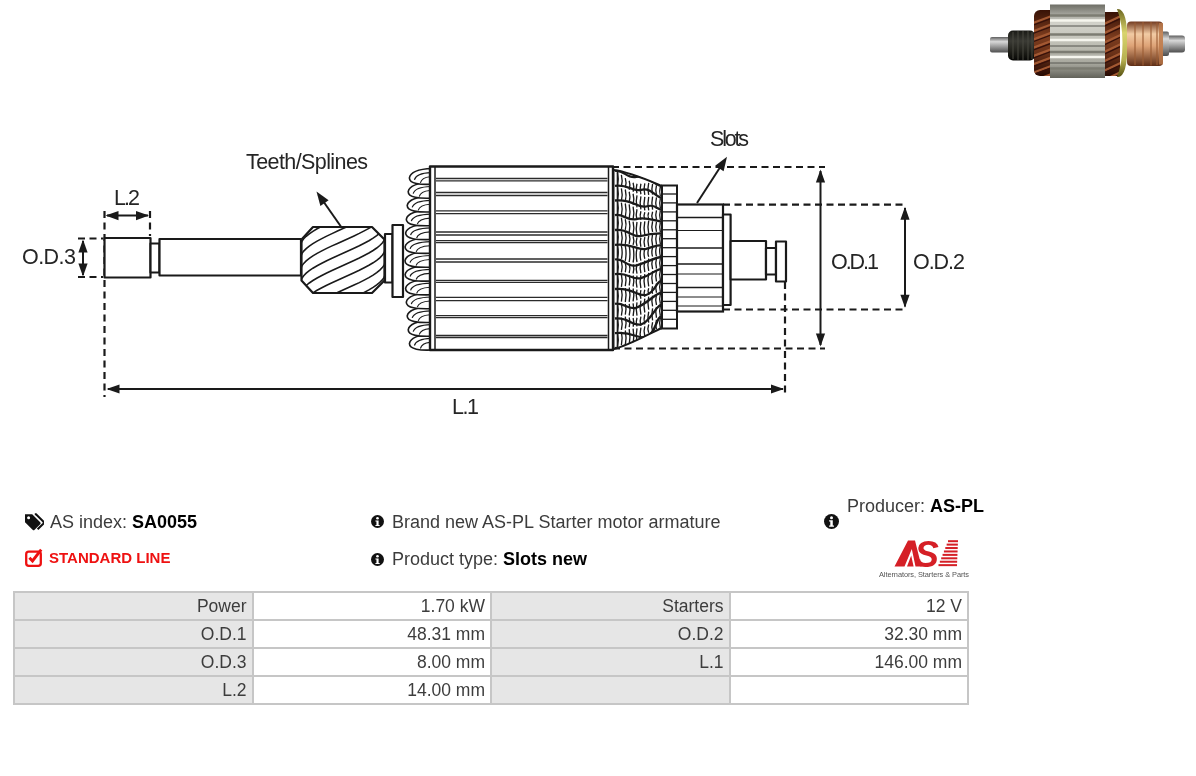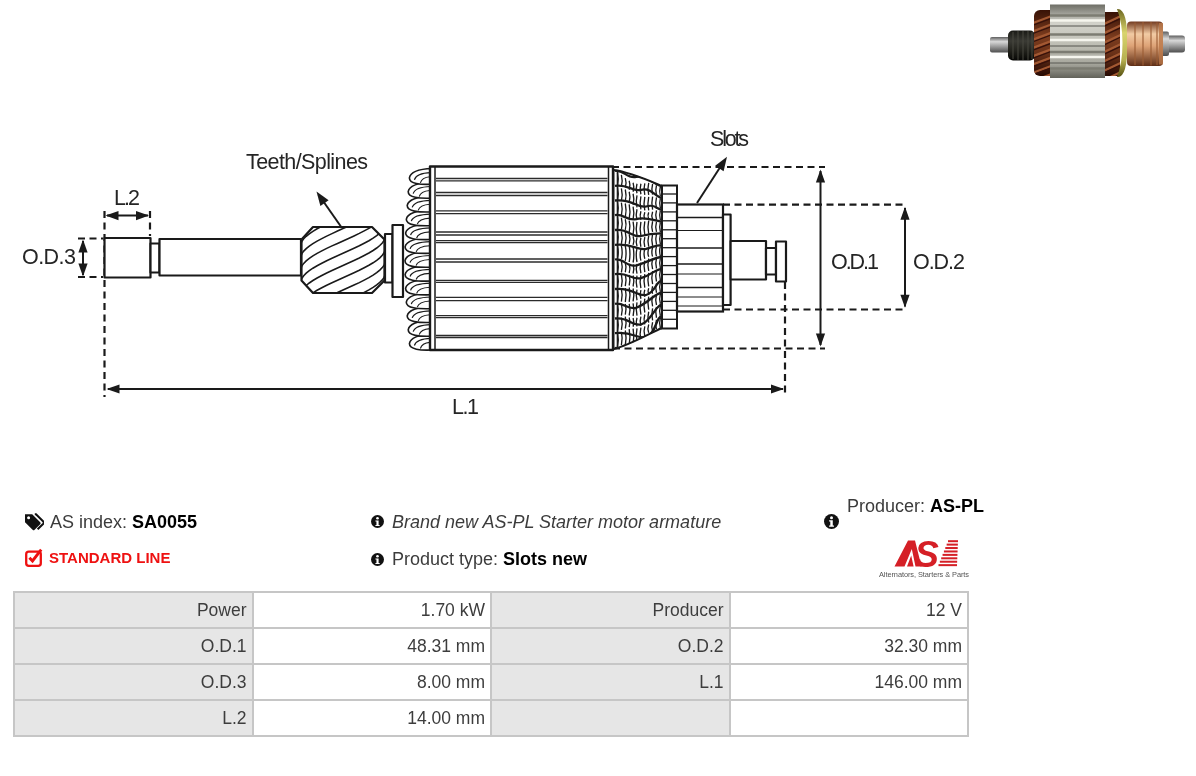--- a/index.html
+++ b/index.html
@@ -1,21 +1,21 @@
 <!DOCTYPE html>
 <html><head>
 <meta charset="utf-8">
 <style>
 * { margin:0; padding:0; box-sizing:border-box; }
 html,body { width:1196px; height:776px; background:#fff; font-family:"Liberation Sans",sans-serif; position:relative; overflow:hidden; }
 .info { position:absolute; font-size:18px; color:#3c3c3c; white-space:nowrap; }
 .info b { color:#000; }
 .red { color:#ee1111; font-weight:bold; font-size:15px; }
 table.spec { position:absolute; left:13px; top:591px; width:956px; border-collapse:collapse; table-layout:fixed; border:2px solid #a9a9a9; }
-table.spec td { border:2px solid #c6c6c6; height:36px; font-size:17.5px; color:#3d3d3d; text-align:right; padding-right:5px; }
+table.spec td { border:2px solid #c6c6c6; height:28px; font-size:17.5px; color:#3d3d3d; text-align:right; padding-right:5px; }
 td.l { background:#e6e6e6; }
 td.v { background:#fff;padding-left:39px; }
 </style>
 </head>
 <body>
 
 <svg width="1196" height="470" viewBox="0 0 1196 470" style="position:absolute;left:0;top:0">
 <g font-family="'Liberation Sans',sans-serif" font-size="21.5" fill="#252525" lengthAdjust="spacingAndGlyphs">
 <text x="22" y="264" textLength="54">O.D.3</text>
 <text x="114" y="205" textLength="26">L.2</text>
@@ -517,29 +517,29 @@
 <rect x="66.92" y="20.46" width="13.66" height="2.0"></rect>
 <rect x="65.56" y="23.88" width="14.88" height="2.0"></rect>
 <rect x="64.20" y="27.30" width="16.10" height="2.0"></rect>
 <rect x="62.84" y="30.72" width="17.32" height="2.0"></rect>
 <rect x="61.48" y="34.14" width="18.54" height="2.0"></rect>
 </g>
 <text x="2" y="46.5" font-family="'Liberation Sans',sans-serif" font-size="7.4" textLength="90" fill="#555">Alternators, Starters &amp; Parts</text>
 </svg>
 <div class="info" style="left:50px;top:512px;">AS index: <b>SA0055</b></div>
 <div class="info red" style="left:49px;top:549px;">STANDARD LINE</div>
-<div class="info" style="left:392px;top:512px;font-style:italic;">Brand new AS-PL Starter motor armature</div>
+<div class="info" style="left:392px;top:512px;">Brand new AS-PL Starter motor armature</div>
 <div class="info" style="left:392px;top:549px;">Product type: <b>Slots new</b></div>
 <div class="info" style="left:847px;top:496px;">Producer: <b>AS-PL</b></div>
 <table class="spec">
 <tbody>
       <tr>
         <td class="l">Power</td>
         <td class="v">1.70 kW</td>
-        <td class="l">Producer</td>
+        <td class="l">Starters</td>
         <td class="v">12 V</td>
       </tr>
 <tr>
         <td class="l">O.D.1</td>
         <td class="v">48.31 mm</td>
         <td class="l">O.D.2</td>
         <td class="v">32.30 mm</td>
       </tr>
 <tr>
         <td class="l">O.D.3</td>

